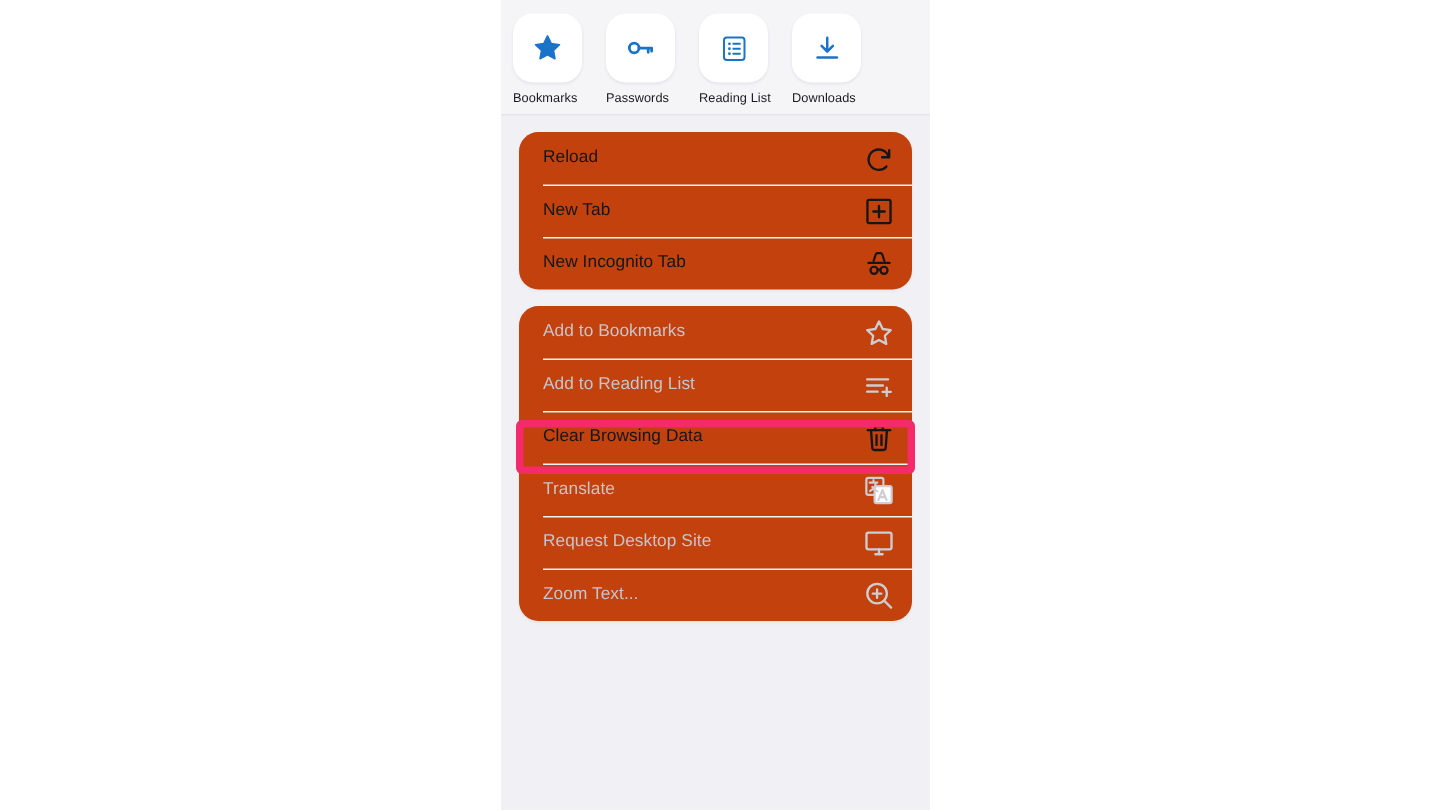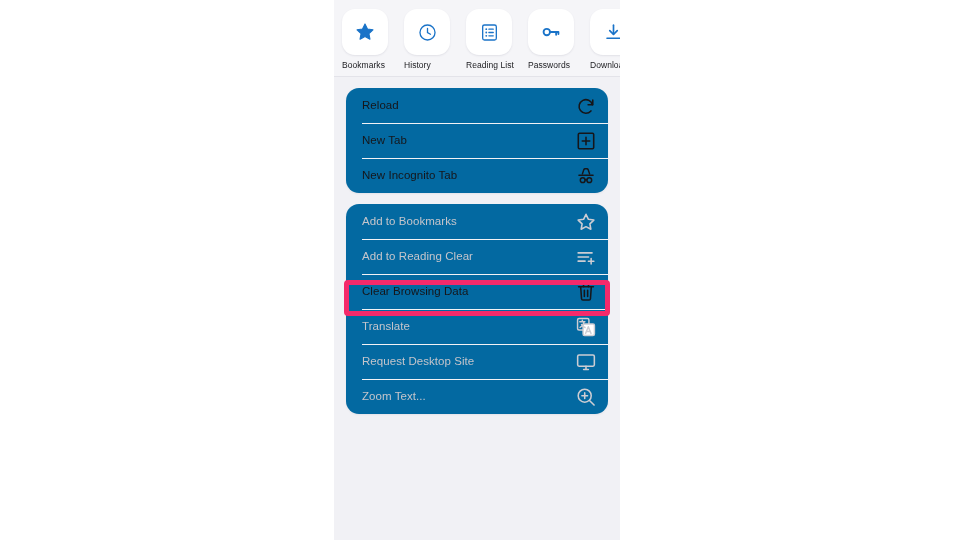--- a/index.html
+++ b/index.html
@@ -70,21 +70,21 @@
 
   
   #menu-scroll {
     position: relative;
     width: 100%;
     height: 463px;
     padding: 11px 12px 0 12px;
   }
 
   .menu-card {
-    background: #0369a1;
+    background: #c2410c;
     border-radius: 13px;
     overflow: hidden;
     box-shadow: 0 1px 2px rgba(60, 60, 90, 0.07);
     margin-bottom: 11px;
   }
 
   .menu-row {
     position: relative;
     height: 35px;
     display: flex;
@@ -154,56 +154,45 @@
             <svg width="22" height="22" viewBox="0 0 24 24" fill="#1a73c8" stroke="#1a73c8" stroke-width="1.2" stroke-linejoin="round">
               <path d="M12 3.2l2.7 5.6 6 .8-4.4 4.2 1.1 6-5.4-2.9-5.4 2.9 1.1-6L3.3 9.6l6-.8z"></path>
             </svg>
           </span>
         </div>
         <div class="shortcut-label">Bookmarks</div>
       </div>
       <div class="shortcut">
         <div class="shortcut-tile">
           <span class="shortcut-glyph">
-            <svg width="21" height="21" viewBox="0 0 24 24" fill="none" stroke="#1a73c8" stroke-width="1.5" stroke-linecap="round">
-              <circle cx="12" cy="12" r="8.6"></circle>
-              <path d="M12 7.3V12l3.4 2"></path>
-            </svg>
-          </span>
-        </div>
-        <div class="shortcut-label">History</div>
+            <svg width="22" height="22" viewBox="0 0 24 24" fill="none" stroke="#1a73c8" stroke-width="2" stroke-linecap="round">
+              <circle cx="7.4" cy="12" r="3.5"></circle>
+              <path d="M10.9 12h9.2M17.6 12v3.1M20.1 12v2.3"></path>
+            </svg>
+          </span>
+        </div>
+        <div class="shortcut-label">Passwords</div>
       </div>
       <div class="shortcut">
         <div class="shortcut-tile">
           <span class="shortcut-glyph">
             <svg width="21" height="21" viewBox="0 0 24 24" fill="none" stroke="#1a73c8" stroke-width="1.5" stroke-linecap="round">
               <rect x="4.2" y="3.4" width="15.6" height="17.2" rx="2.1"></rect>
               <circle cx="8.3" cy="8.2" r="1.05" fill="#1a73c8" stroke="none"></circle>
               <circle cx="8.3" cy="12" r="1.05" fill="#1a73c8" stroke="none"></circle>
               <circle cx="8.3" cy="15.8" r="1.05" fill="#1a73c8" stroke="none"></circle>
               <path d="M11.3 8.2h5M11.3 12h5M11.3 15.8h5"></path>
             </svg>
           </span>
         </div>
         <div class="shortcut-label">Reading List</div>
       </div>
       <div class="shortcut">
         <div class="shortcut-tile">
           <span class="shortcut-glyph">
-            <svg width="22" height="22" viewBox="0 0 24 24" fill="none" stroke="#1a73c8" stroke-width="2" stroke-linecap="round">
-              <circle cx="7.4" cy="12" r="3.5"></circle>
-              <path d="M10.9 12h9.2M17.6 12v3.1M20.1 12v2.3"></path>
-            </svg>
-          </span>
-        </div>
-        <div class="shortcut-label">Passwords</div>
-      </div>
-      <div class="shortcut">
-        <div class="shortcut-tile">
-          <span class="shortcut-glyph">
             <svg width="21" height="21" viewBox="0 0 24 24" fill="none" stroke="#1a73c8" stroke-width="1.9" stroke-linecap="round" stroke-linejoin="round">
               <path d="M12 3.6v10.2"></path>
               <path d="M7.7 9.8L12 14.1l4.3-4.3"></path>
               <path d="M4.6 18.6h14.8"></path>
             </svg>
           </span>
         </div>
         <div class="shortcut-label">Downloads</div>
       </div>
     </div>
@@ -244,21 +233,21 @@
       <div class="menu-card">
         <div class="menu-row disabled">
           <span class="menu-label">Add to Bookmarks</span>
           <span class="menu-icon">
             <svg width="22" height="22" viewBox="0 0 24 24" fill="none" stroke="currentColor" stroke-width="1.7" stroke-linecap="round" stroke-linejoin="round">
               <path d="M12 3.6l2.65 5.5 5.9.8-4.3 4.1 1.05 5.9L12 17.1l-5.3 2.8 1.05-5.9-4.3-4.1 5.9-.8z"></path>
             </svg>
           </span>
         </div>
         <div class="menu-row disabled">
-          <span class="menu-label">Add to Reading Clear</span>
+          <span class="menu-label">Add to Reading List</span>
           <span class="menu-icon">
             <svg width="22" height="22" viewBox="0 0 24 24" fill="none" stroke="currentColor" stroke-width="1.7" stroke-linecap="round">
               <path d="M3.4 7.5h15.2M3.4 12h11.4M3.4 16.5h7.6"></path>
               <path d="M17.6 13.6v6M14.6 16.6h6"></path>
             </svg>
           </span>
         </div>
         <div class="menu-row highlighted">
           <span class="menu-label">Clear Browsing Data</span>
           <span class="menu-icon">

